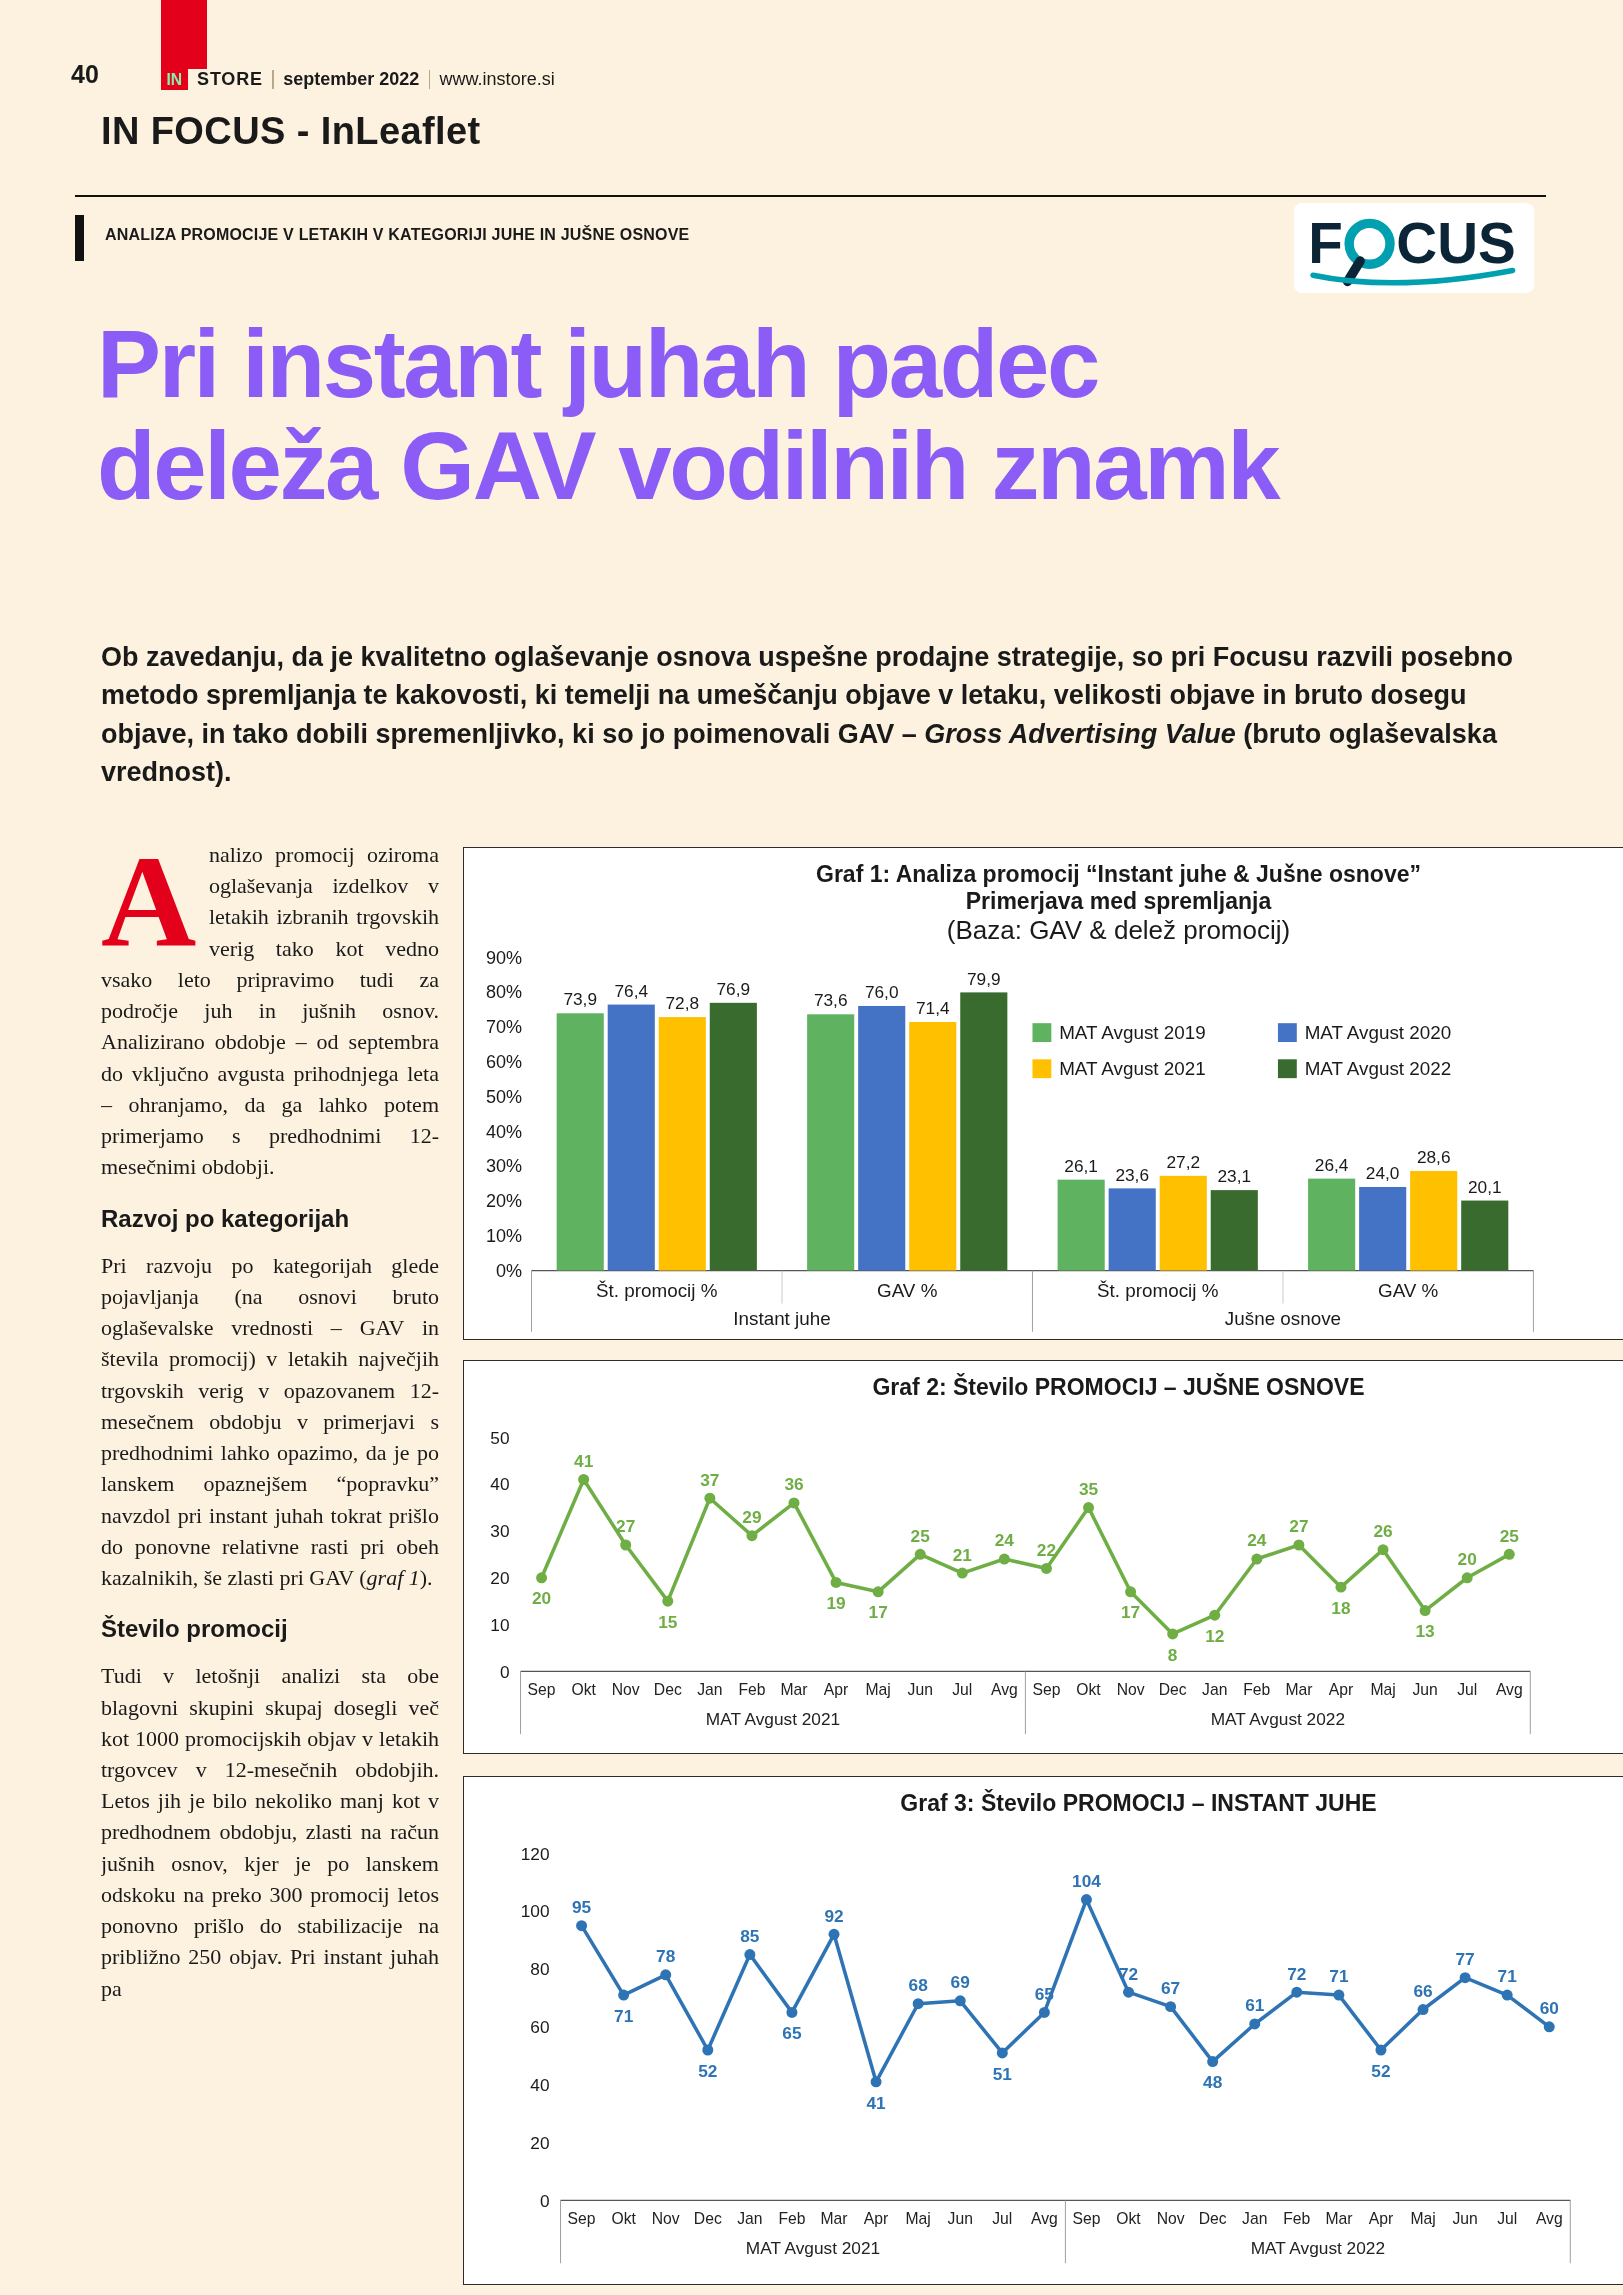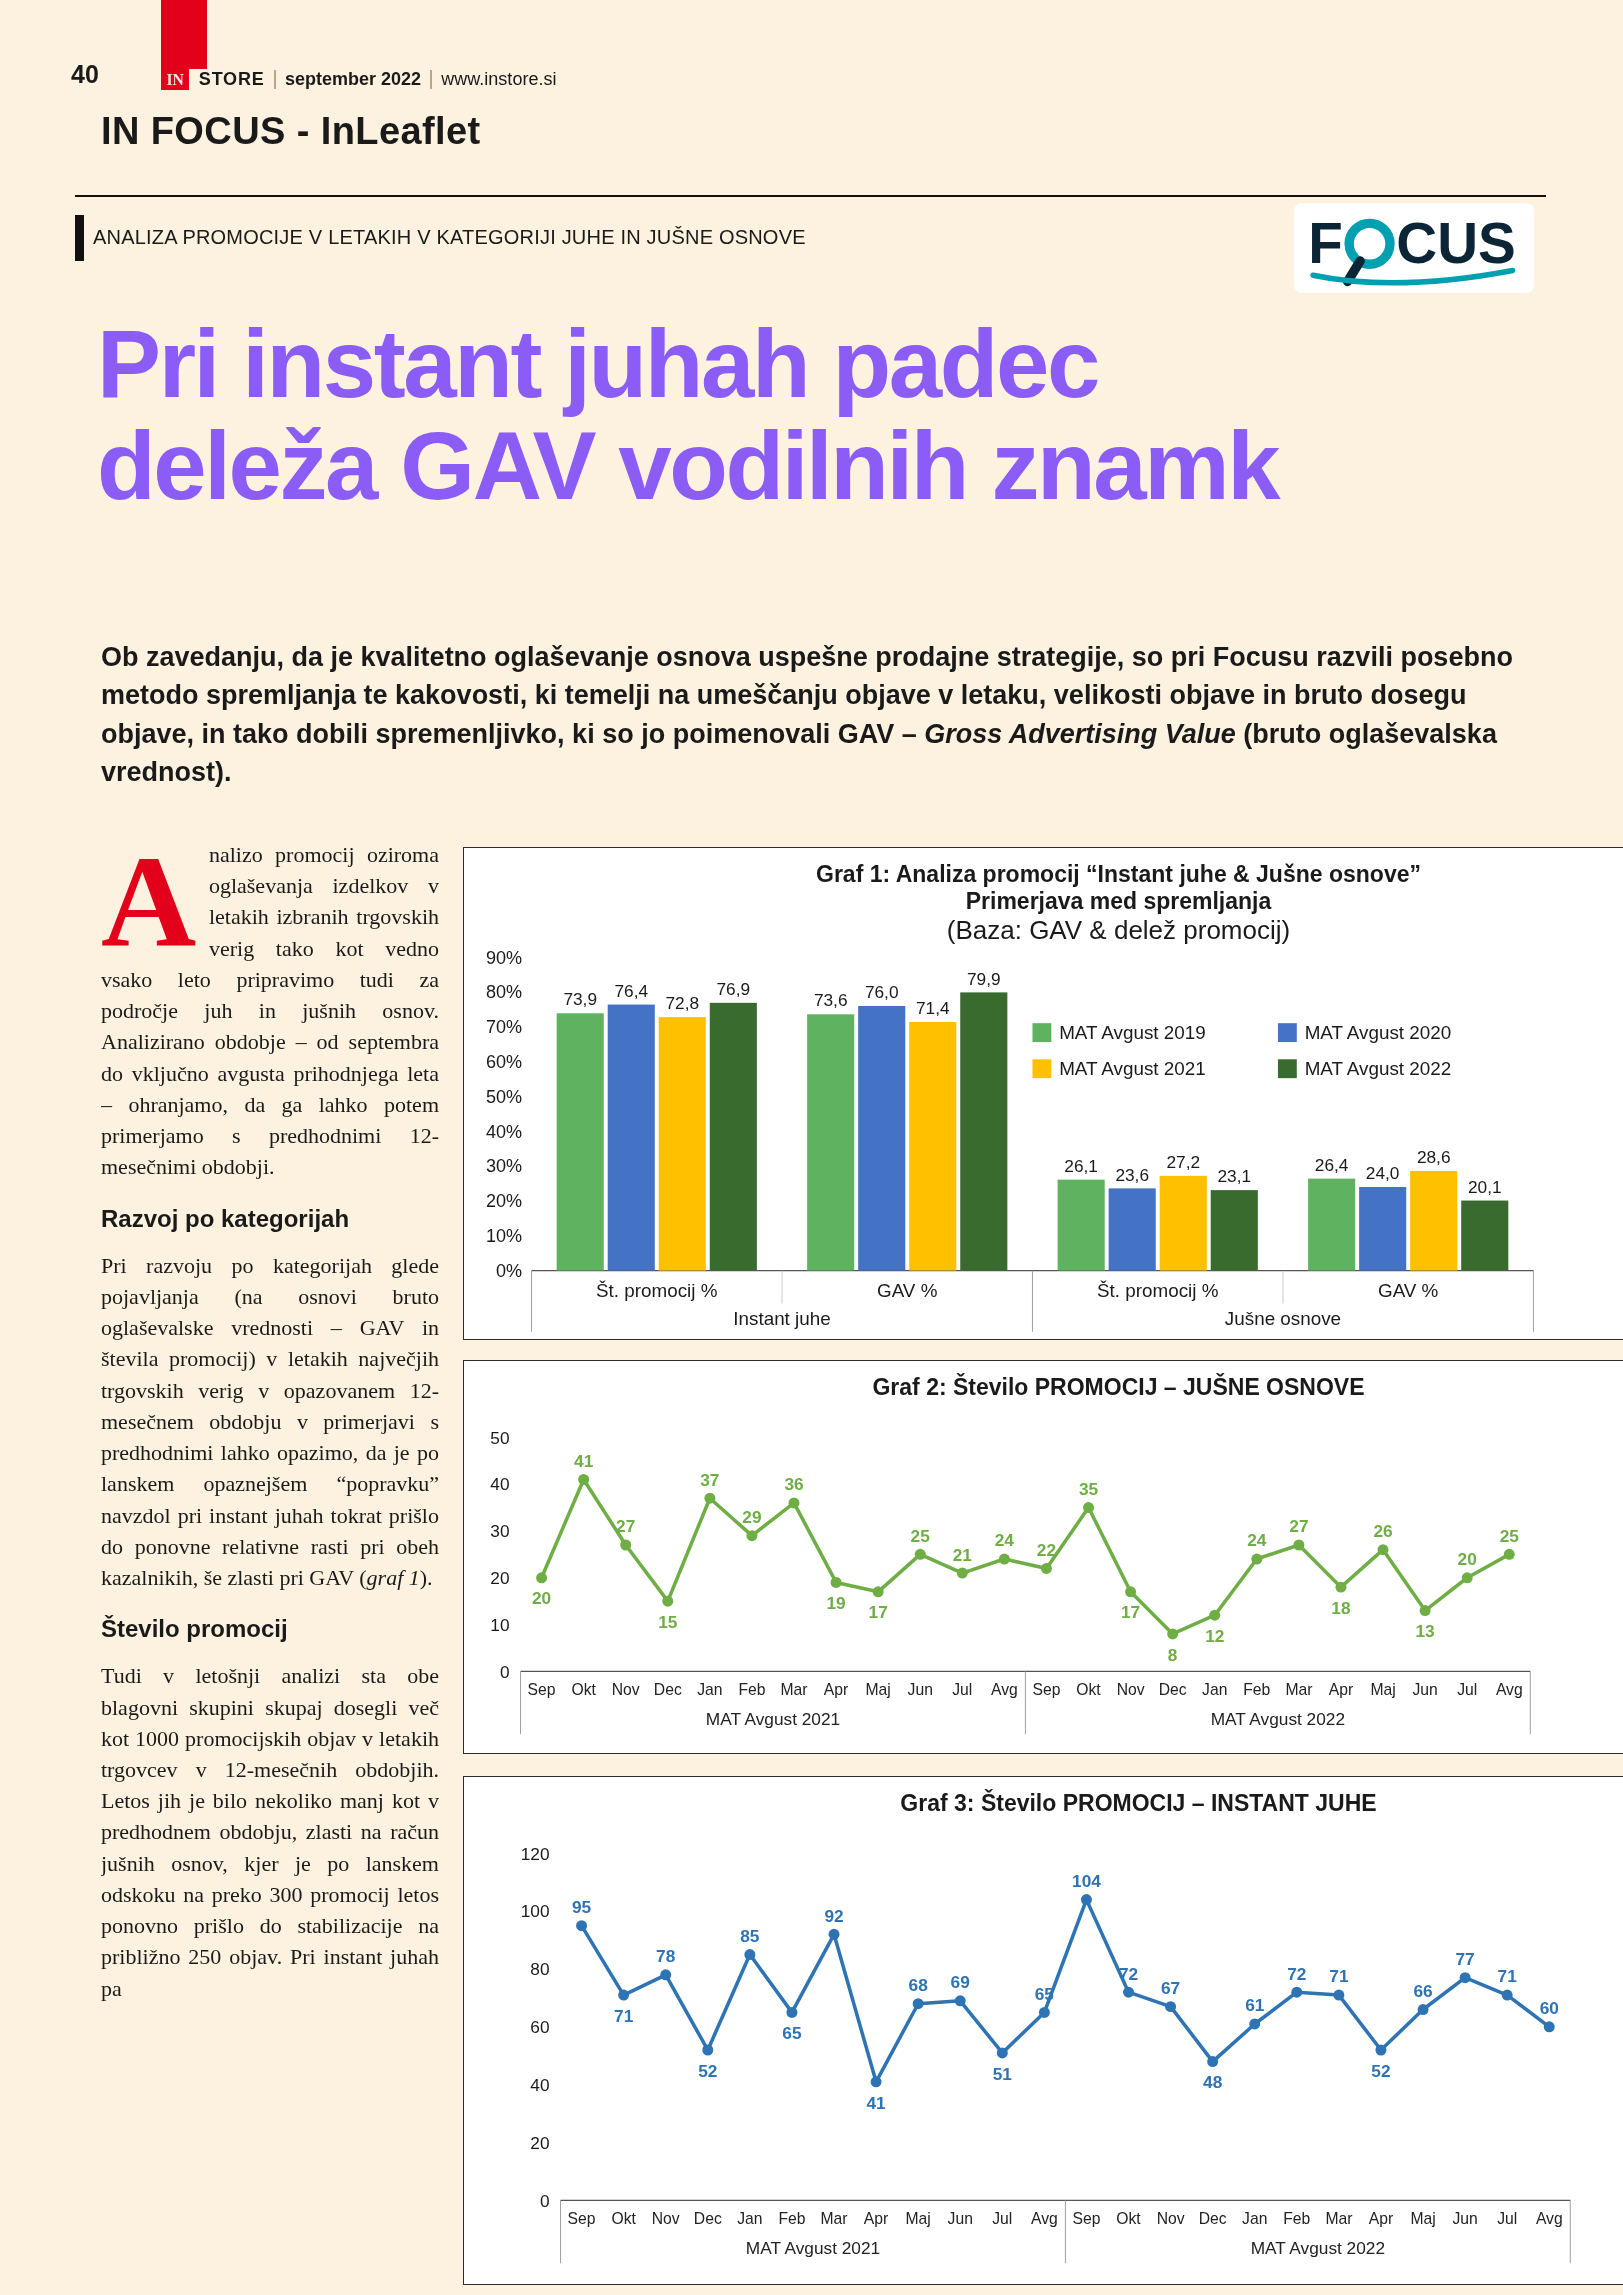--- a/index.html
+++ b/index.html
@@ -5,31 +5,31 @@
   html,body{margin:0;padding:0;}
   .page{
     position:relative; width:1623px; height:2295px;
     background:#fcf2df; overflow:hidden;
     font-family:"Liberation Sans", sans-serif; color:#1a1a1a;
   }
   
   .red-flag{position:absolute; left:161px; top:0; width:46px; height:69px; background:#e2001a;}
   .pageno{position:absolute; left:71px; top:60px; font-size:25px; font-weight:bold;}
   .masthead{position:absolute; left:161px; top:69px; display:flex; align-items:center; gap:9.4px; font-size:18px;}
-  .masthead .inbox{background:#e2001a; color:#e5e5e5; font-weight:bold; padding:1.6px 5.5px; font-size:15.7px;font-family:Liberation Serif, serif;}
+  .masthead .inbox{background:#e2001a; color:#86efac; font-weight:bold; padding:1.6px 5.5px; font-size:15.7px;}
   .masthead .store{font-weight:bold; letter-spacing:0.8px;}
   .masthead .vsep{width:1.6px; height:19px; background:#b4a98f;}
   .masthead .issue{font-weight:bold;}
   .masthead .site{font-weight:normal;}
   .section-title{position:absolute; left:101px; top:110px; font-size:38px; font-weight:800; letter-spacing:0.4px;}
   .authors{position:absolute; right:79px; top:116px; text-align:right; font-size:21px; line-height:1.25;}
   .authors .b{font-weight:bold;}
   .rule{position:absolute; left:75px; top:195px; width:1471px; height:2.4px; background:#111;}
   .kicker-bar{position:absolute; left:75px; top:215px; width:9.4px; height:46px; background:#111;}
-  .kicker{position:absolute; left:93px; top:226px; font-size:20px; font-weight:400; letter-spacing:0.2px;}
+  .kicker{position:absolute; left:105px; top:226px; font-size:16px; font-weight:700; letter-spacing:0.2px;}
   .focus-logo{position:absolute; left:1294px; top:203px; width:240px; height:90px; background:#ffffff; border-radius:7.9px;
     display:flex; align-items:center; justify-content:center;}
   
   .headline{position:absolute; left:97px; top:313px; font-size:96px; font-weight:900; line-height:1.06;
     letter-spacing:-2.4px; color:#8b5cf6;}
   .lead{position:absolute; left:101px; top:611px; width:1449px; font-size:27px; font-weight:700; line-height:1.42;}
   
   .left-col{position:absolute; left:101px; top:839px; width:338px; height:1451px; overflow:hidden;
     font-family:"Liberation Serif", serif; font-size:22px; line-height:1.42; text-align:justify;}
   .left-col p{margin:0 0 19px 0;}

